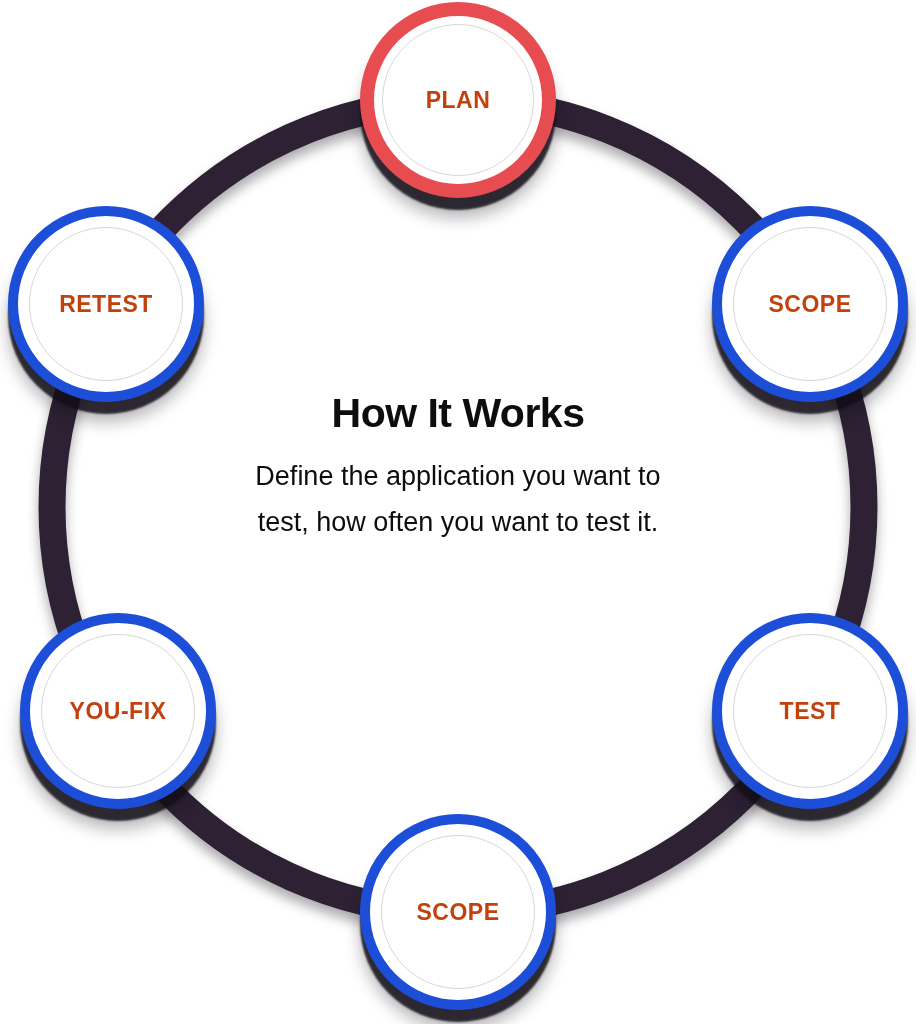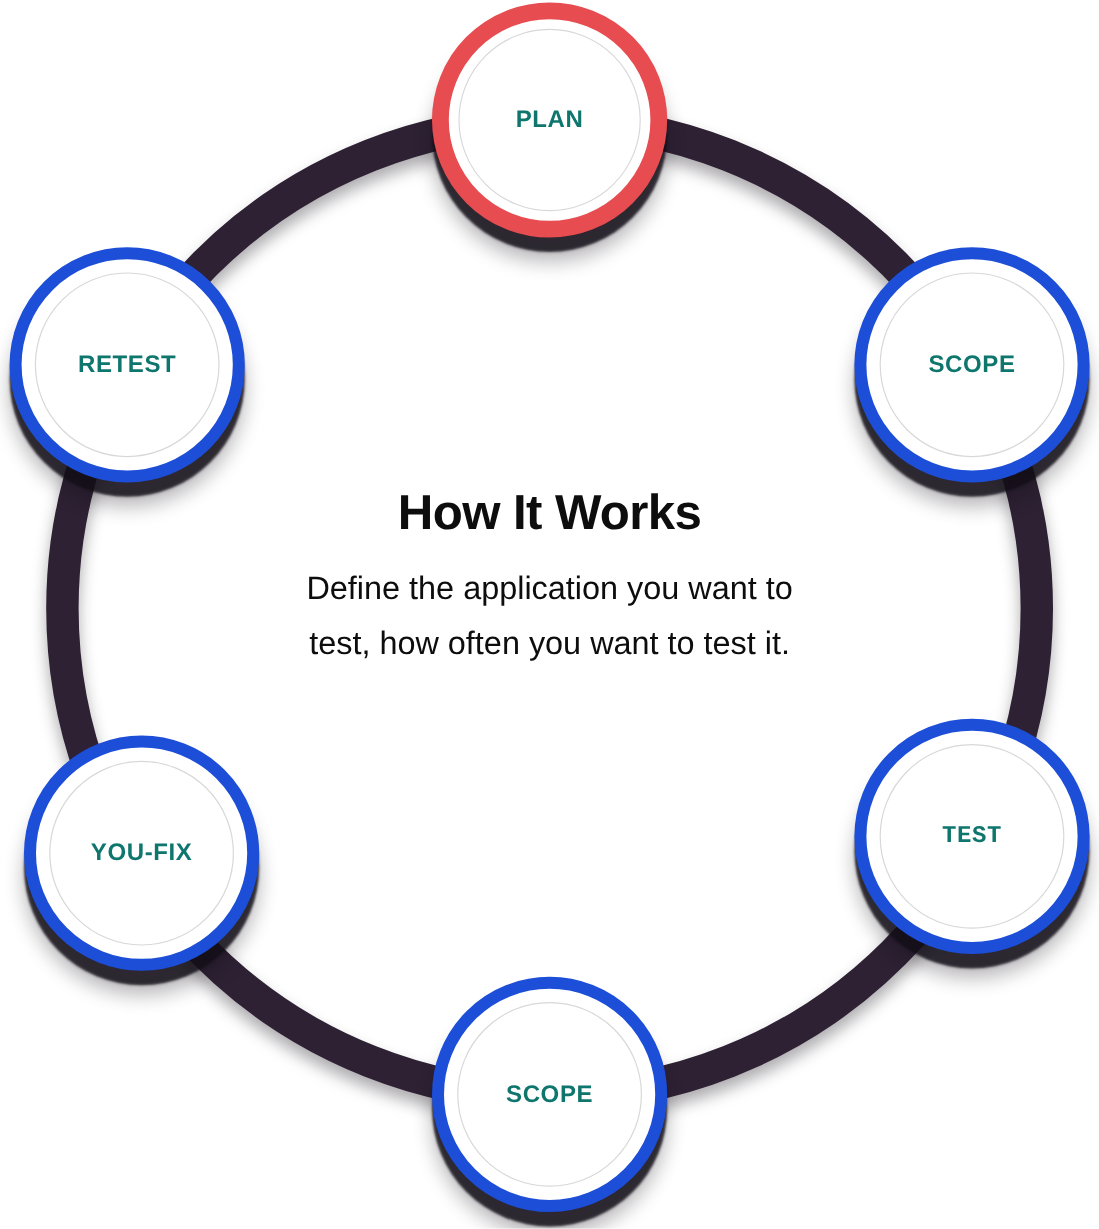--- a/index.html
+++ b/index.html
@@ -48,44 +48,44 @@
     border-radius: 50%;
     pointer-events: none;
   }
   .node.active {
     border: 14px solid #e74c51;
   }
   .node.active::before {
     inset: 8px;
   }
   .node .label {
-    font-size: 20px;
+    font-size: 23px;
     font-weight: bold;
-    color: #0f766e;
+    color: #c2410c;
     letter-spacing: 0.5px;
     user-select: none;
   }
   
   .node-plan    { left: 360px; top: 2px;   }
   .node-scope   { left: 712px; top: 206px; }
-  .node-test    { left: 712px; top: 599px; font-family: Liberation Mono, monospace; }
+  .node-test    { left: 712px; top: 613px; }
   .node-report  { left: 360px; top: 814px; }
   .node-you-fix { left: 20px;   top: 613px; }
   .node-retest  { left: 8px;   top: 206px; }
   
   .center-copy {
     position: absolute;
     left: 458px;
     top: 388px;
     transform: translateX(-50%);
     width: 440px;
     text-align: center;
   }
   .center-copy h2 {
-    margin: 16px 0 16px 0;
+    margin: 2px 0 16px 0;
     font-size: 41px;
     font-weight: bold;
     color: #0d0d0d;
     letter-spacing: -0.5px;
   }
   .center-copy p {
     margin: 0 auto;
     width: 410px;
     font-size: 27px;
     line-height: 1.72;

